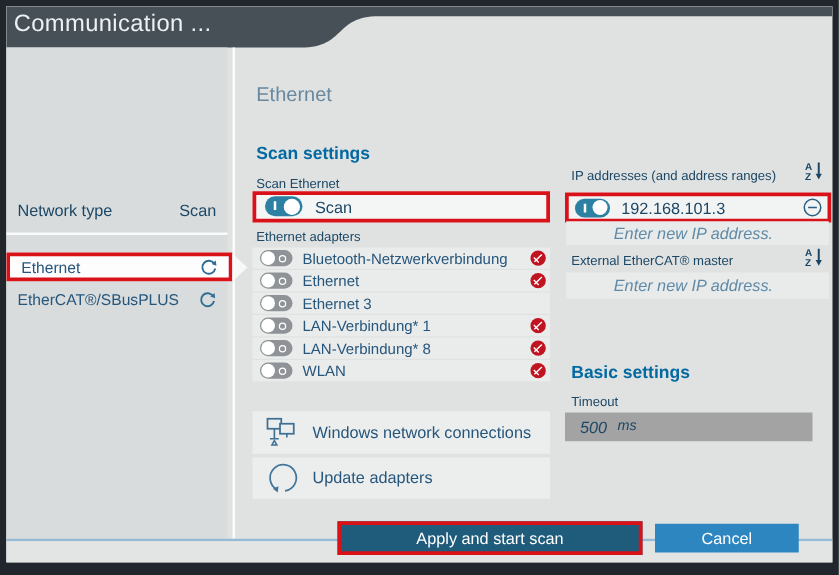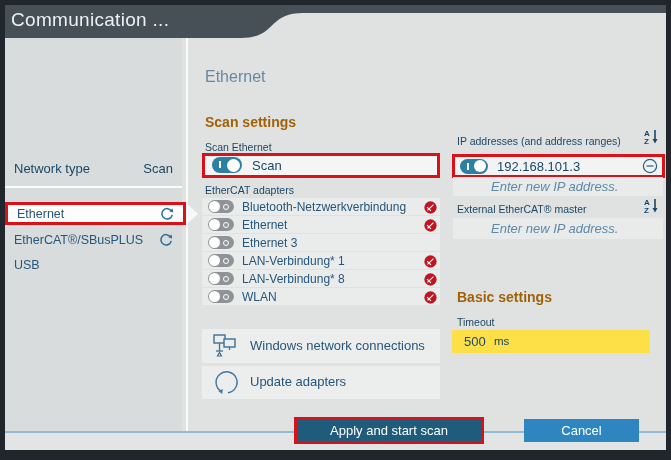--- a/index.html
+++ b/index.html
@@ -22,21 +22,21 @@
   .sb-item .lbl { position:absolute; left:9px; top:4px; }
   .sb-item .sicon { position:absolute; right:8px; top:3px; }
   .sb-item.sel { width:181px; background:#fdfdfd; border:3px solid #d9121a; }
   .sb-item.sel .lbl { top:2px; }
   .sb-item.sel .sicon { top:1px; }
   .sel-pointer { left:181px; top:198px; width:0; height:0; border-top:11px solid transparent; border-bottom:11px solid transparent; border-left:12px solid #f7f8f8; }
   .vdivider { left:181px; top:33px; width:2px; height:393px; background:#fafbfb; }
 
   
   .page-title { left:200px; top:63px; font-size:16px; color:#68889f; }
-  .sec-head { font-size:14px; font-weight:600; color:#a16207; }
+  .sec-head { font-size:14px; font-weight:600; color:#0369a1; }
   .sm-label { font-size:10.5px; color:#1b4765; }
 
   
   .tgl { position:relative; border-radius:8px; }
   .tgl .knob { position:absolute; background:#fff; border-radius:50%; }
   .tgl-on { background:#2b80a3; }
   .tgl-on .mark-i { position:absolute; left:7px; top:4px; width:2px; height:7px; background:#fff; }
   .tgl-off { background:#8f9397; }
   .tgl-off .mark-o { position:absolute; right:5px; top:3.5px; width:6px; height:6px; border:1.5px solid #fff; border-radius:50%; }
 
@@ -60,29 +60,29 @@
   
   .ip-row { left:447px; top:149px; width:213px; height:24px; background:#f2f4f4; border:3px solid #d9121a; }
   .ip-row .tgl { left:5px; top:1.5px; width:28px; height:15px; }
   .ip-row .tgl .knob { width:12px; height:12px; top:1.5px; right:2px; }
   .ip-row .ip { position:absolute; left:42px; top:2px; font-size:13px; color:#1b4765; }
   .ip-row .minus { position:absolute; right:4px; top:1px; }
   .ip-field { left:448px; width:210px; background:#e9ebeb; border:none; }
   .ip-field input { width:100%; height:100%; border:none; background:transparent; font-family:"Liberation Sans",sans-serif; font-size:13px; font-style:italic; color:#5f8aa7; padding-left:38px; outline:none; }
   .ip-field input::placeholder { color:#5f8aa7; font-style:italic; opacity:1; }
   .sort-ic { position:absolute; cursor:pointer; }
-  .timeout-field { left:447px; top:325px; width:198px; height:23px; background:#fde047; font-size:13px; color:#1b4765; }
+  .timeout-field { left:447px; top:325px; width:198px; height:23px; background:#a3a3a3; font-size:13px; color:#1b4765;font-style:italic; }
   .timeout-field .val { position:absolute; left:12px; top:4px; }
   .timeout-field .unit { position:absolute; left:42px; top:5px; font-size:11.5px; }
 
   
   .foot-line { left:0; top:426px; width:661px; height:2px; background:#93bad7; }
   .foot-strip { left:0; top:428px; width:661px; height:17px; background:#e3e5e5; }
   .btn { position:absolute; color:#fff; font-size:13px; text-align:center; cursor:pointer; }
-  .btn-apply { left:265px; top:412px; width:190px; height:27px; background:#1f5b7a; border:3px solid #d9121a; line-height:21px;margin-left:24px; }
+  .btn-apply { left:265px; top:412px; width:244px; height:27px; background:#1f5b7a; border:3px solid #d9121a; line-height:21px; }
   .btn-cancel { left:519px; top:414px; width:115px; height:23px; background:#2e86c1; line-height:23px; }
 </style>
 </head>
 <body>
 
 <div class="win">
   <div class="content">
 
     <svg class="titlebar-svg" width="661" height="34">
       <path d="M0 0 H661 V8 H298 C262 8 272 33 236 33 H0 Z" fill="#474f57"></path>
@@ -109,39 +109,36 @@
 
     <div class="sb-item" style="top:224px;">
       <span class="lbl">EtherCAT®/SBusPLUS</span>
       <span class="sicon">
         <svg width="16" height="16" viewBox="0 0 16 16">
             <path d="M12.6 5.2 A5.2 5.2 0 1 0 13.2 8.8" fill="none" stroke="#2e6d96" stroke-width="1.5"></path>
             <polygon points="13.6,2.4 14.1,6.6 10.3,5.2" fill="#2e6d96"></polygon>
           </svg>
       </span>
     </div>
-    <div class="sb-item" style="top:249px;">
-      <span class="lbl">USB</span>
-    </div>
 
     <div class="abs vdivider"></div>
 
     <div class="abs page-title">Ethernet</div>
     <div class="abs sec-head" style="left:200px; top:109px;">Scan settings</div>
     <div class="abs sm-label" style="left:200px; top:136px;">Scan Ethernet</div>
 
     <div class="abs scan-row">
       <div class="abs tgl tgl-on">
           <span class="mark-i"></span>
           <span class="knob"></span>
         </div>
       <span class="slabel">Scan</span>
     </div>
 
-    <div class="abs sm-label" style="left:200px; top:179px;">EtherCAT adapters</div>
+    <div class="abs sm-label" style="left:200px; top:179px;">Ethernet adapters</div>
 
     <div class="abs" style="left:197px; top:193px;">
 
       <div class="ad-row">
         <div class="tgl tgl-off">
             <span class="knob"></span>
             <span class="mark-o"></span>
           </div>
         <span class="name">Bluetooth-Netzwerkverbindung</span>
         <span class="blk">

